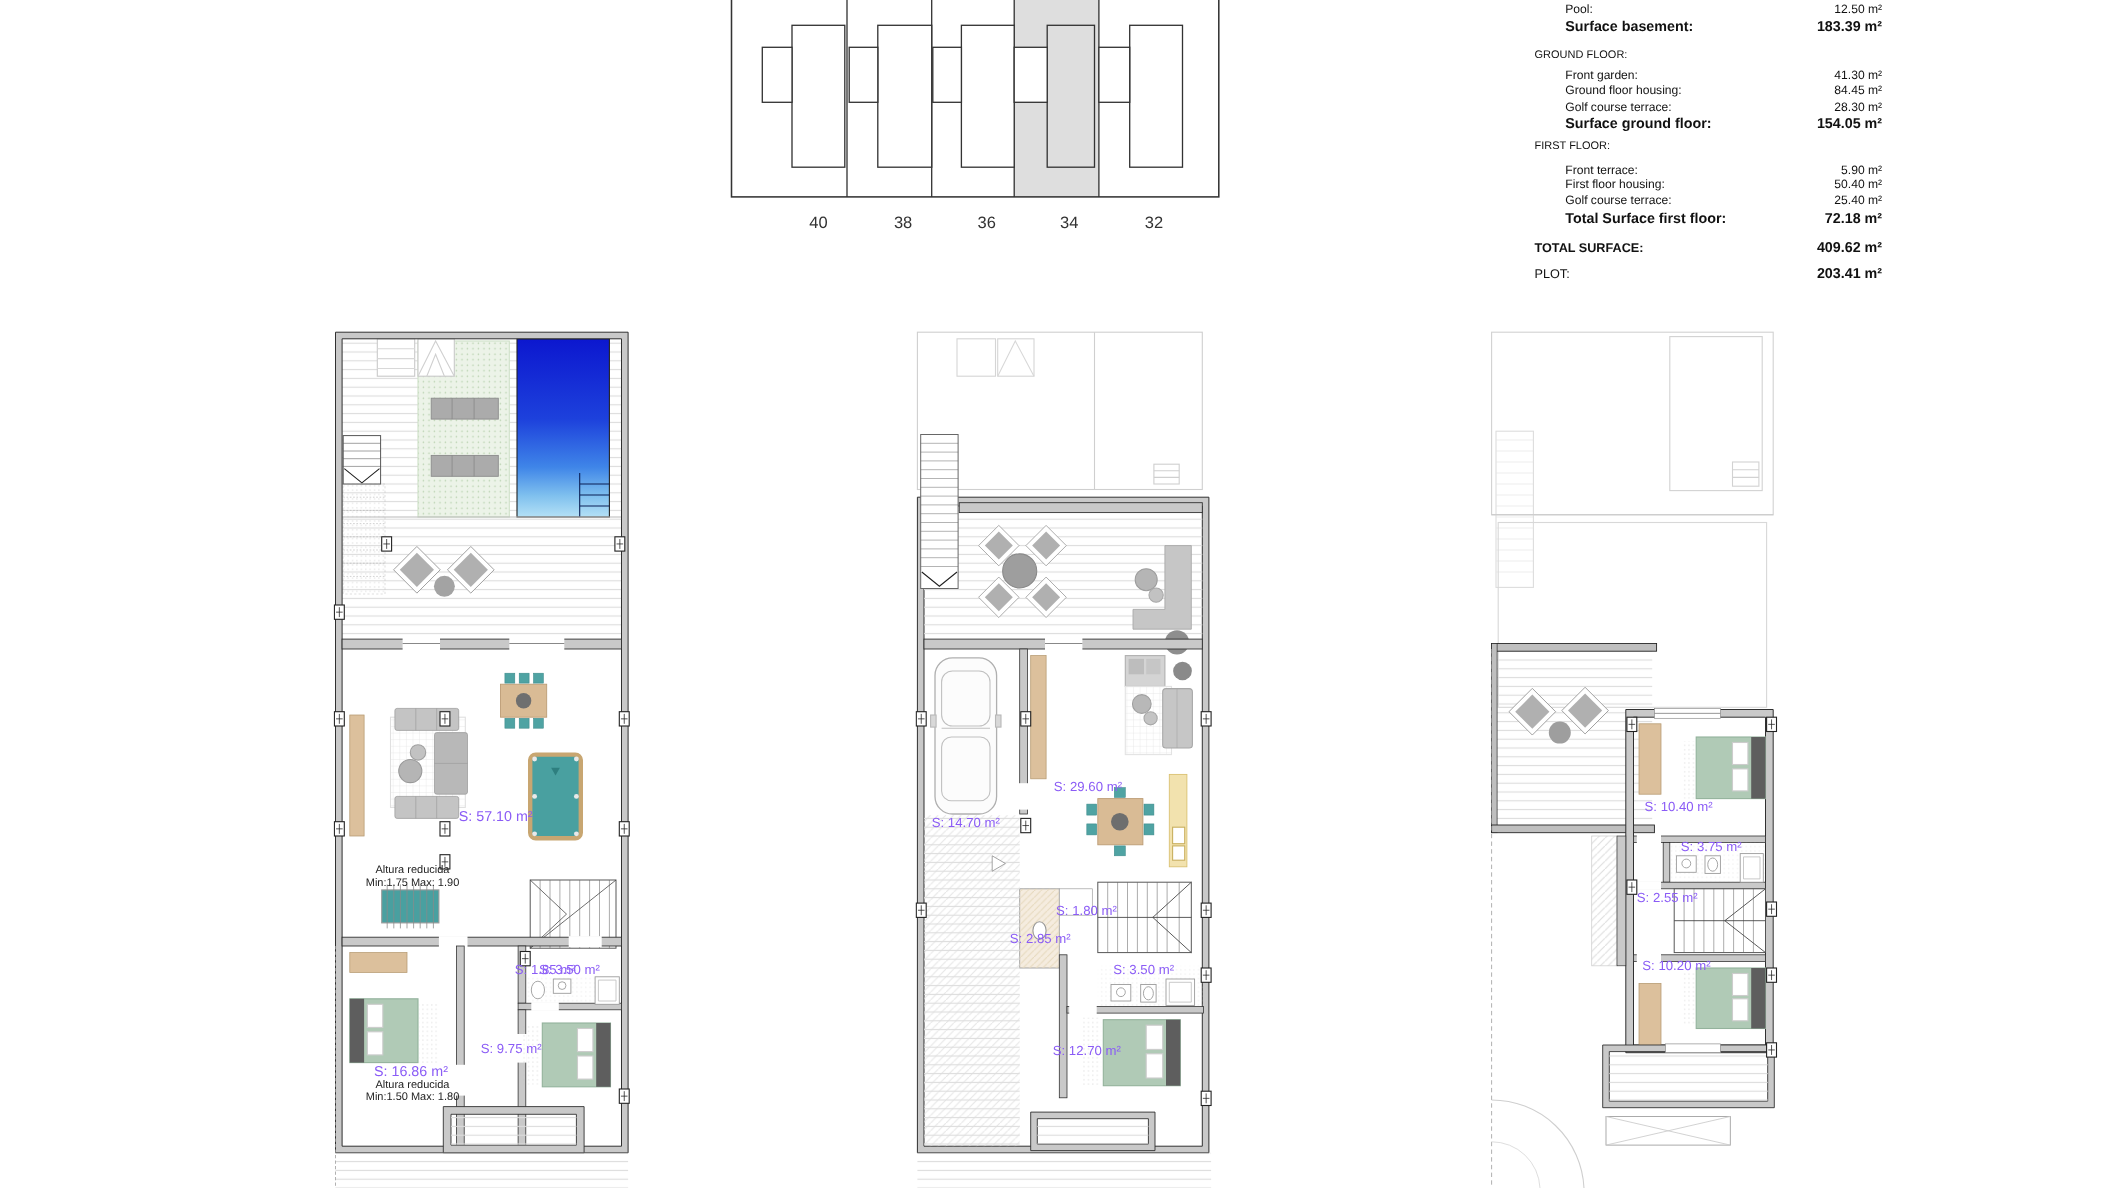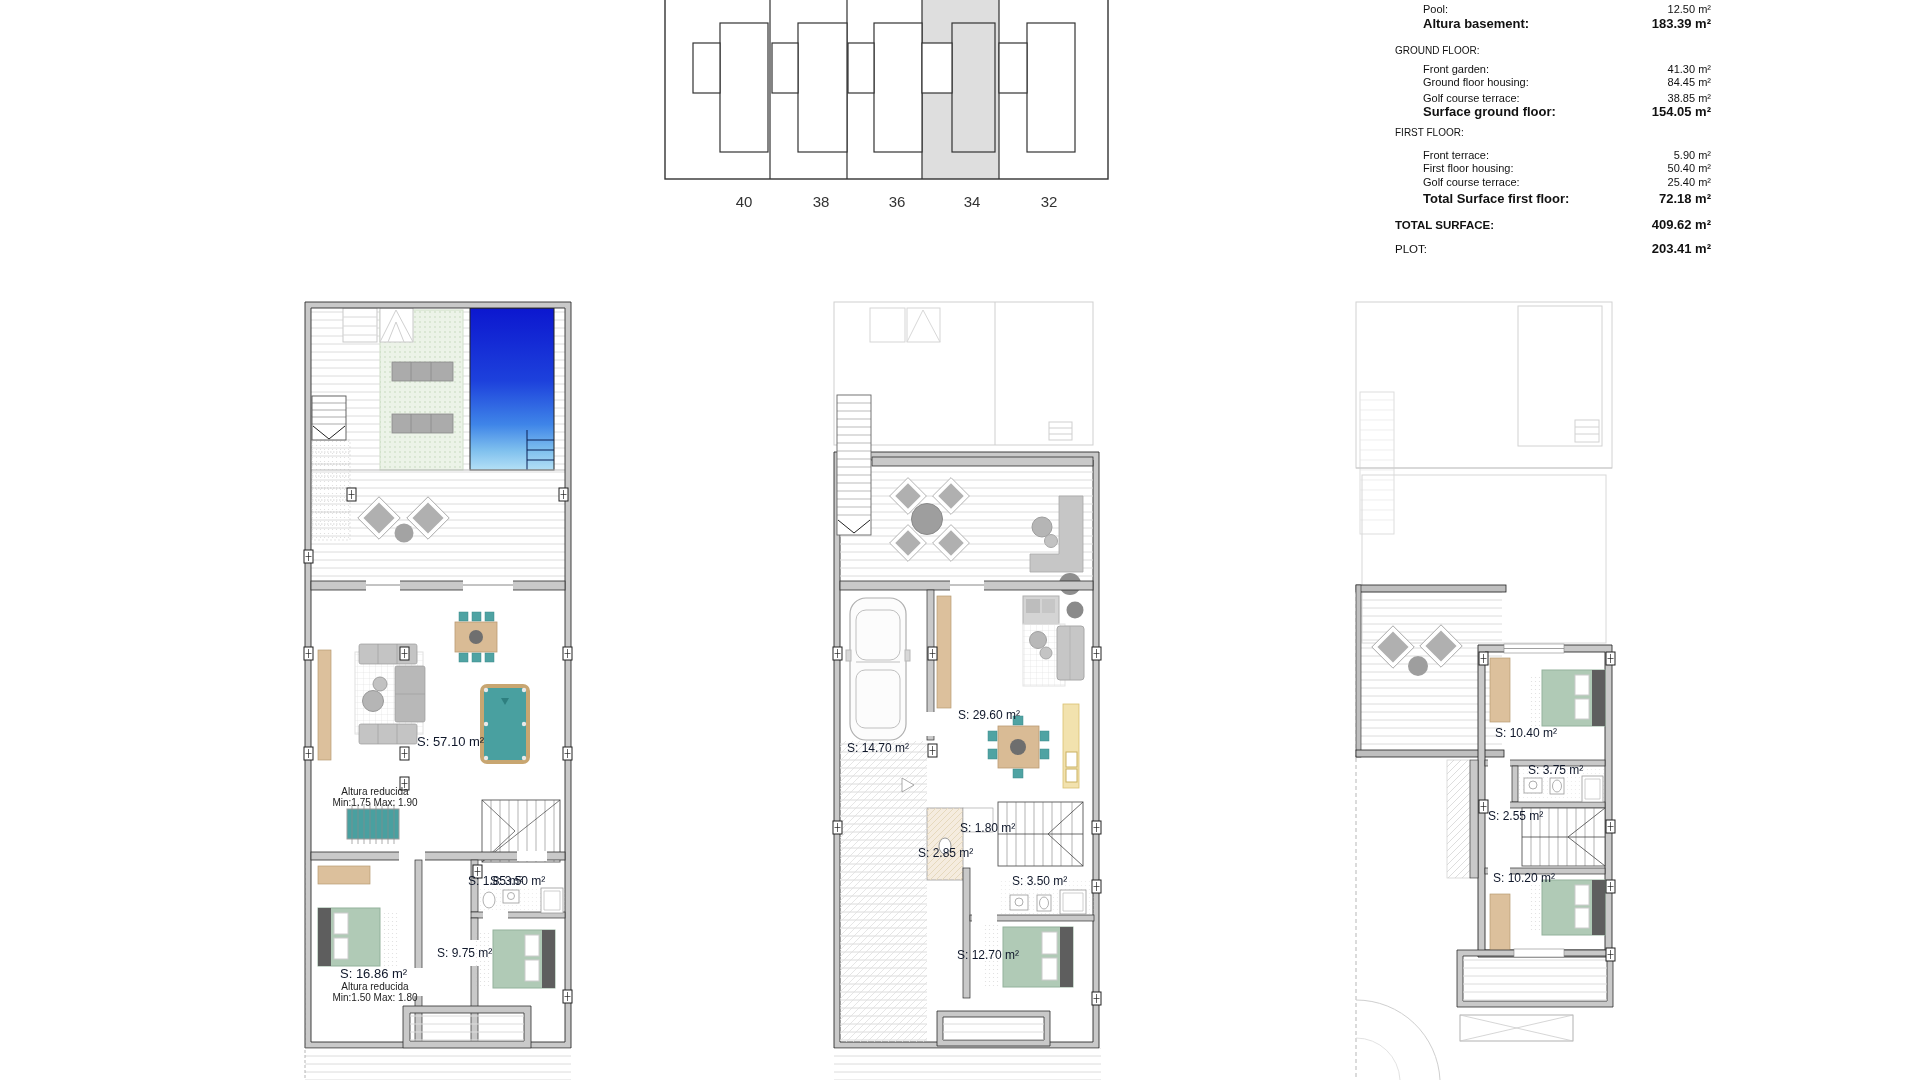--- a/index.html
+++ b/index.html
@@ -15,21 +15,21 @@
   .t-item{font-size:11px;gap:17px;}
   .t-item .lab{padding-left:28px;}
   .t-sum{font-size:13px;font-weight:bold;}
   .t-sum .lab{padding-left:28px;}
   .t-sec{font-size:10px;}
   .t-tot{font-size:11.5px;gap:12px;}
   .t-tot .lab{font-weight:bold;}
   .t-tot .val{font-size:13px;font-weight:bold;}
   .t-plot .lab{font-weight:normal;}
   
-  .arealab{position:absolute;font-size:12px;color:#0f172a;white-space:nowrap;}
+  .arealab{position:absolute;font-size:12px;color:#8b5cf6;white-space:nowrap;}
   .arealab.big{font-size:13px;}
   .note{position:absolute;font-size:10px;line-height:11px;color:#222;text-align:center;white-space:nowrap;}
   .sitelbl{font-size:15px;fill:#333;}
 </style>
 </head>
 <body>
 
 <div class="page">
 
   <svg class="abs" style="left:660px;top:0;" width="460" height="215" viewBox="0 0 460 215">
@@ -64,38 +64,38 @@
   <div class="stable">
     <div class="trow t-item" style="top:-10px">
       <span class="lab">Golf course terrace:</span>
         <span class="val">34.10 m²</span>
       </div>
     <div class="trow t-item" style="top:3px">
       <span class="lab">Pool:</span>
         <span class="val">12.50 m²</span>
       </div>
     <div class="trow t-sum" style="top:16px">
-      <span class="lab">Altura basement:</span>
+      <span class="lab">Surface basement:</span>
         <span class="val">183.39 m²</span>
       </div>
     <div class="trow t-sec" style="top:45px">
       <span class="lab">GROUND FLOOR:</span>
         <span class="val"></span>
       </div>
     <div class="trow t-item" style="top:63px">
       <span class="lab">Front garden:</span>
         <span class="val">41.30 m²</span>
       </div>
     <div class="trow t-item" style="top:76px">
       <span class="lab">Ground floor housing:</span>
         <span class="val">84.45 m²</span>
       </div>
     <div class="trow t-item" style="top:92px">
       <span class="lab">Golf course terrace:</span>
-        <span class="val">38.85 m²</span>
+        <span class="val">28.30 m²</span>
       </div>
     <div class="trow t-sum" style="top:104px">
       <span class="lab">Surface ground floor:</span>
         <span class="val">154.05 m²</span>
       </div>
     <div class="trow t-sec" style="top:127px">
       <span class="lab">FIRST FLOOR:</span>
         <span class="val"></span>
       </div>
     <div class="trow t-item" style="top:149px">

